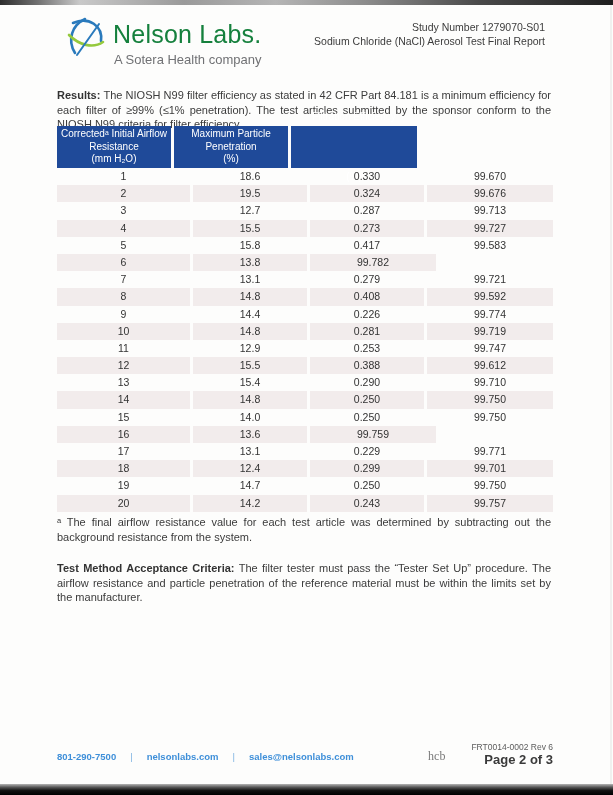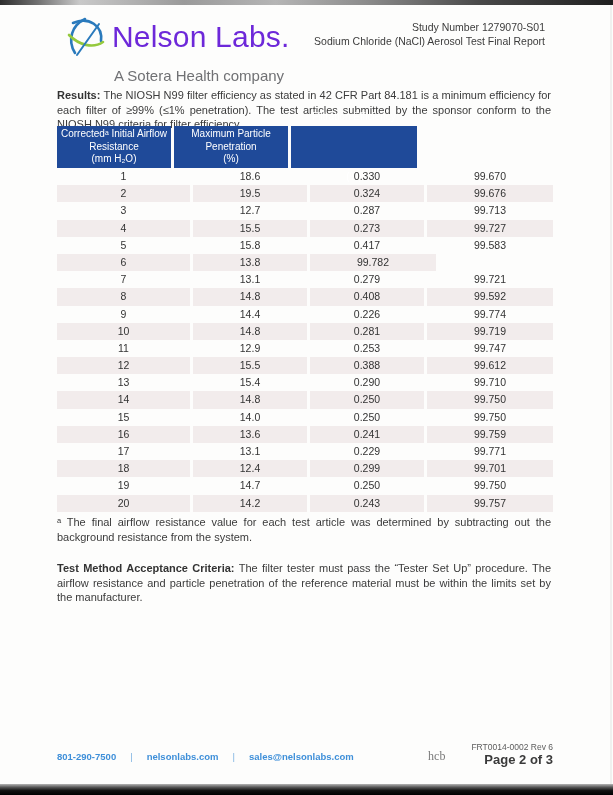--- a/index.html
+++ b/index.html
@@ -12,22 +12,22 @@
   .scan-top{position:absolute;top:0;left:0;right:0;height:5px;
     background:linear-gradient(90deg,#2e2e2e,#6f6f6f 6%,#c9c9c9 13%,#9a9a9a 30%,#b5b5b5 45%,#8b8b8b 60%,#4a4a4a 78%,#333 90%,#1f1f1f);}
   .scan-bottom{position:absolute;bottom:0;left:0;right:0;height:11px;
     background:linear-gradient(180deg,#b5b5b5 0,#555 30%,#111 60%,#000);}
   .scan-right{position:absolute;top:0;right:1px;width:2px;height:100%;background:rgba(0,0,0,0.05);}
 
   
   .logo-block{position:absolute;top:14px;left:64px;display:flex;align-items:flex-start;}
   .logo-icon{width:44px;height:46px;margin-right:4px;}
   .logo-text-wrap{padding-top:6px;}
-  .logo-name{font-size:30px;color:#6d28d9;letter-spacing:0.2px;}
-  .logo-tagline{font-size:15px;color:#707174;margin-top:13px;margin-left:2px;}
+  .logo-name{font-size:25px;color:#15803d;letter-spacing:0.2px;text-align:right;}
+  .logo-tagline{font-size:13px;color:#707174;margin-top:3px;margin-left:2px;}
   .header-right{position:absolute;top:20px;right:68px;text-align:right;font-size:10.5px;line-height:14px;color:#3c3c3c;}
 
   
   .results{position:absolute;top:88px;left:57px;width:494px;font-size:11px;line-height:14.5px;text-align:justify;}
   .bold{font-weight:bold;color:#333;}
 
   
   .ta-table{position:absolute;top:126px;left:57px;width:496px;}
   .tr-h,.tr{display:flex;gap:3px;}
   .th{background:var(--hdr-blue,#1f4a99);color:#fff;height:42px;display:flex;flex-direction:column;justify-content:center;align-items:center;font-size:10px;line-height:12.5px;text-align:center;}
@@ -181,21 +181,20 @@
         </div>
         <div class="tr">
           <div class="td col0">15</div>
           <div class="td col1">14.0</div>
           <div class="td col2">0.250</div>
           <div class="td col3">99.750</div>
         </div>
         <div class="tr shaded">
           <div class="td col0">16</div>
           <div class="td col1">13.6</div>
-          <div class="td col2">0.241</div>
           <div class="td col3">99.759</div>
         </div>
         <div class="tr">
           <div class="td col0">17</div>
           <div class="td col1">13.1</div>
           <div class="td col2">0.229</div>
           <div class="td col3">99.771</div>
         </div>
         <div class="tr shaded">
           <div class="td col0">18</div>

